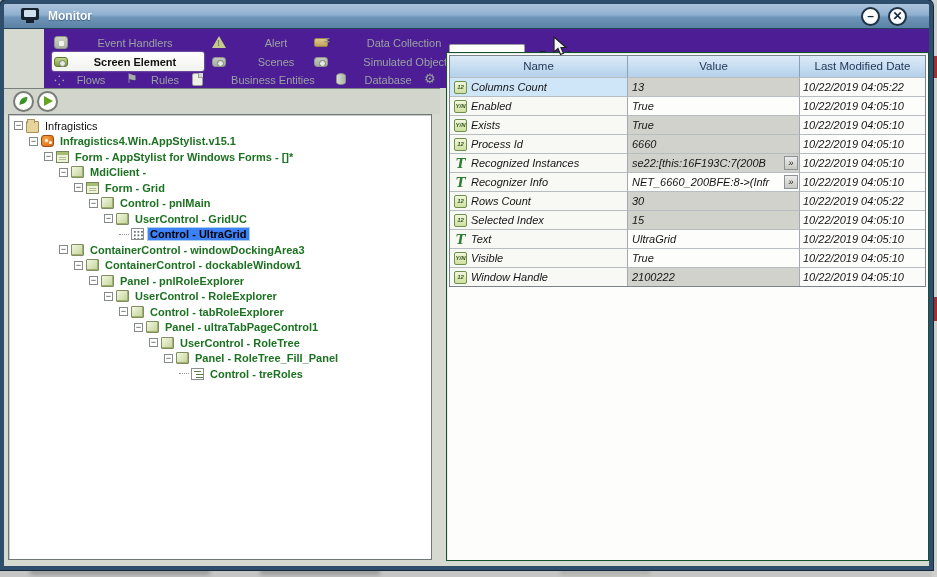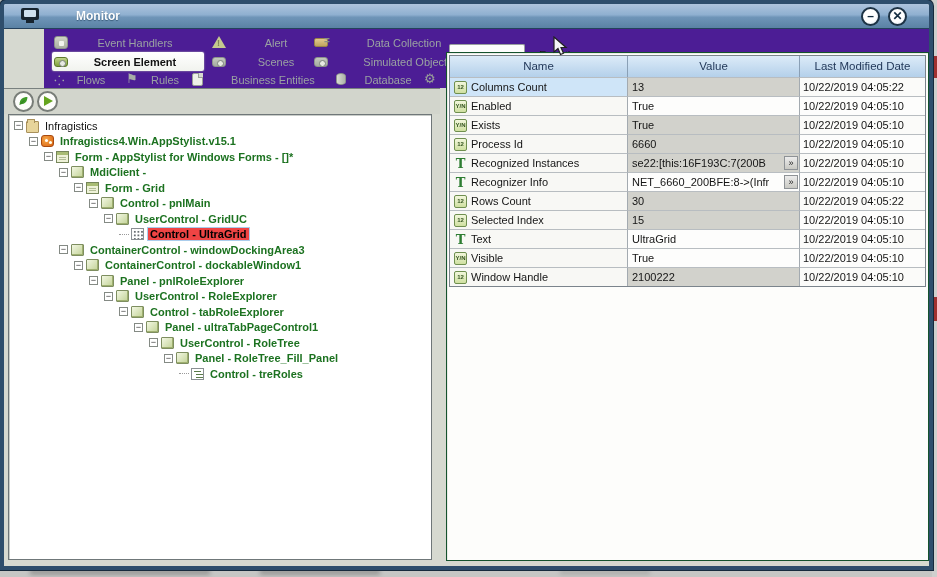--- a/index.html
+++ b/index.html
@@ -17,21 +17,21 @@
   .window { position: absolute; left: 0; top: 0; width: 933px; height: 570px;
     border: 4px solid #2e4e6c; border-radius: 6px 6px 0 0; background: #d6d9d0; overflow: hidden;
     box-shadow: 0 0 0 1px #16293c; }
   .titlebar { position: relative; height: 25px;
     background: linear-gradient(#aec4dd 0%, #8fb0d0 45%, #6f95b8 55%, #5a82a4 100%);
     border-bottom: 1px solid #24415c; }
   .title-icon { position: absolute; left: 17px; top: 4px; width: 18px; height: 15px; }
   .title-icon .scr { position: absolute; left: 0; top: 0; width: 18px; height: 12px; background: #17242f; border-radius: 2px; }
   .title-icon .scr::after { content: ""; position: absolute; left: 3px; top: 2px; width: 12px; height: 7px; background: #cfe0ee; border-radius: 1px; }
   .title-icon .stand { position: absolute; left: 5px; top: 12px; width: 8px; height: 3px; background: #17242f; }
-  .title-text { position: absolute; left: 44px; top: 5px; color: #fff; font-size: 12px; font-weight: bold; text-shadow: 0 1px 1px #3a5b79; margin-left: 28px; }
+  .title-text { position: absolute; left: 44px; top: 5px; color: #fff; font-size: 12px; font-weight: bold; text-shadow: 0 1px 1px #3a5b79; }
   .win-btn { position: absolute; top: 3px; width: 19px; height: 19px; border-radius: 50%;
     background: radial-gradient(circle at 40% 35%, #ffffff 55%, #d7e3ee 100%);
     border: 2px solid #1d3platform45; border: 2px solid #1d3345;
     color: #132c40; text-align: center; line-height: 15px; font-size: 12px; font-weight: bold; cursor: pointer; }
   .win-btn.min { right: 49px; }
   .win-btn.close { right: 22px; }
 
   
   .ribbon { position: relative; height: 59px; background: #4c1d95; margin-left: 40px; }
   .rrow { position: absolute; left: 0; width: 440px; height: 19px; }
@@ -80,21 +80,21 @@
 
   .tree-panel { position: absolute; left: 4px; top: 110px; width: 424px; height: 446px; background: #fff;
     border: 1px solid #6f7779; box-shadow: inset 1px 1px 0 #c9cdc9; overflow: hidden; padding-top: 3px; }
   .tnode { display: flex; align-items: center; height: 15.5px; white-space: nowrap; cursor: default; }
   .tnode .expander { flex: 0 0 auto; width: 9px; height: 9px; border: 1px solid #848a84; background: #fff; margin-right: 3px;
     font-size: 9px; line-height: 7px; text-align: center; color: #333; cursor: pointer; }
   .tnode .conn { flex: 0 0 auto; width: 10px; height: 1px; border-bottom: 1px dotted #9a9a9a; margin-right: 2px; }
   .tnode .ticon { flex: 0 0 auto; width: 13px; height: 12px; margin-right: 4px; position: relative; }
   .tnode .tlabel { font-size: 11px; font-weight: bold; color: #1c7220; padding: 0 2px; }
   .tnode.root .tlabel { color: #111; font-weight: normal; }
-  .tnode.selected .tlabel { color: #000; background: #ef4444; outline: 1px solid #aacdec; }
+  .tnode.selected .tlabel { color: #000; background: #3b82f6; outline: 1px solid #aacdec; }
 
   .ti-folder { background: #e7d49a; border: 1px solid #a8905a; border-radius: 1px; height: 10px; top: 1px; }
   .ti-folder::before { content: ""; position: absolute; left: 0; top: -3px; width: 6px; height: 3px; background: #e7d49a; border: 1px solid #a8905a; border-bottom: none; border-radius: 1px 1px 0 0; }
   .ti-app { background: radial-gradient(circle at 35% 35%, #f7a94a, #d8600f); border: 1px solid #a84a10; border-radius: 3px; }
   .ti-app::after { content: ""; position: absolute; left: 3px; top: 3px; width: 3px; height: 3px; background: #fff; border-radius: 50%; box-shadow: 4px 2px 0 #ffe; }
   .ti-form { background: #eef2d8; border: 1px solid #76865a; }
   .ti-form::before { content: ""; position: absolute; left: 0; top: 0; width: 11px; height: 3px; background: #a9bc74; }
   .ti-form::after { content: ""; position: absolute; left: 2px; top: 5px; width: 7px; height: 1px; background: #b3bd96; box-shadow: 0 2px 0 #b3bd96; }
   .ti-control { background: linear-gradient(135deg, #f2f7e2, #c2d296); border: 1px solid #7e8e60; border-radius: 1px; box-shadow: inset -1px -1px 0 #9fb070; }
   .ti-grid { background-color: #fff; border: 1px solid #8a8f93;
@@ -107,21 +107,21 @@
   .tab { position: absolute; top: 0; height: 22px; font-size: 11.5px; text-align: center; line-height: 22px; color: #1a1a1a; cursor: pointer; }
   .tab.active { left: 3px; width: 76px; background: #fdfdfc; font-weight: bold; border: 1px solid #9aa0a0; border-bottom: none; border-radius: 2px 2px 0 0; }
   .tab.inactive { left: 79px; width: 78px; }
   .right-panel { position: absolute; left: 442px; top: 48px; width: 483px; height: 509px; background: #fdfdfb;
     border: 1px solid #14532d; box-shadow: inset 1px 1px 0 #e8eae6; }
   .ptable { position: absolute; left: 2px; top: 2px; width: 477px; border: 1px solid #7b848c; }
   .prow, .phead { display: grid; grid-template-columns: 178px 172px 1fr; }
   .phead { height: 21px; background: linear-gradient(#dcebf8, #b4d0ea); }
   .phead .hcell { border-right: 1px solid #8aa0b6; font-size: 11.5px; color: #23395a; text-align: center; line-height: 21px; }
   .phead .hcell:last-child { border-right: none; }
-  .prow { height: 19px; }
+  .prow { height: 19px; font-style: italic; }
   .pcell { border-right: 1px solid #a3aab0; border-top: 1px solid #b8bdc1; font-size: 11px; color: #151515;
     display: flex; align-items: center; overflow: hidden; white-space: nowrap; }
   .pcell:last-child { border-right: none; }
   .pcell.name { background: #f8f8f5; padding-left: 2px; }
   .prow.selected .pcell.name { background: #cfe5f8; }
   .pcell.value { background: #fdfdfc; padding-left: 4px; position: relative; }
   .pcell.value.gray { background: #d2d2cc; }
   .pcell.date { padding-left: 3px; background: #fdfdfc; }
   .prow:nth-child(odd) .pcell.date { background: #fbfbf9; }
   .type-badge { flex: 0 0 auto; width: 13px; height: 13px; margin: 0 4px 0 2px; border: 1px solid #6f8f4f; border-radius: 2px;

